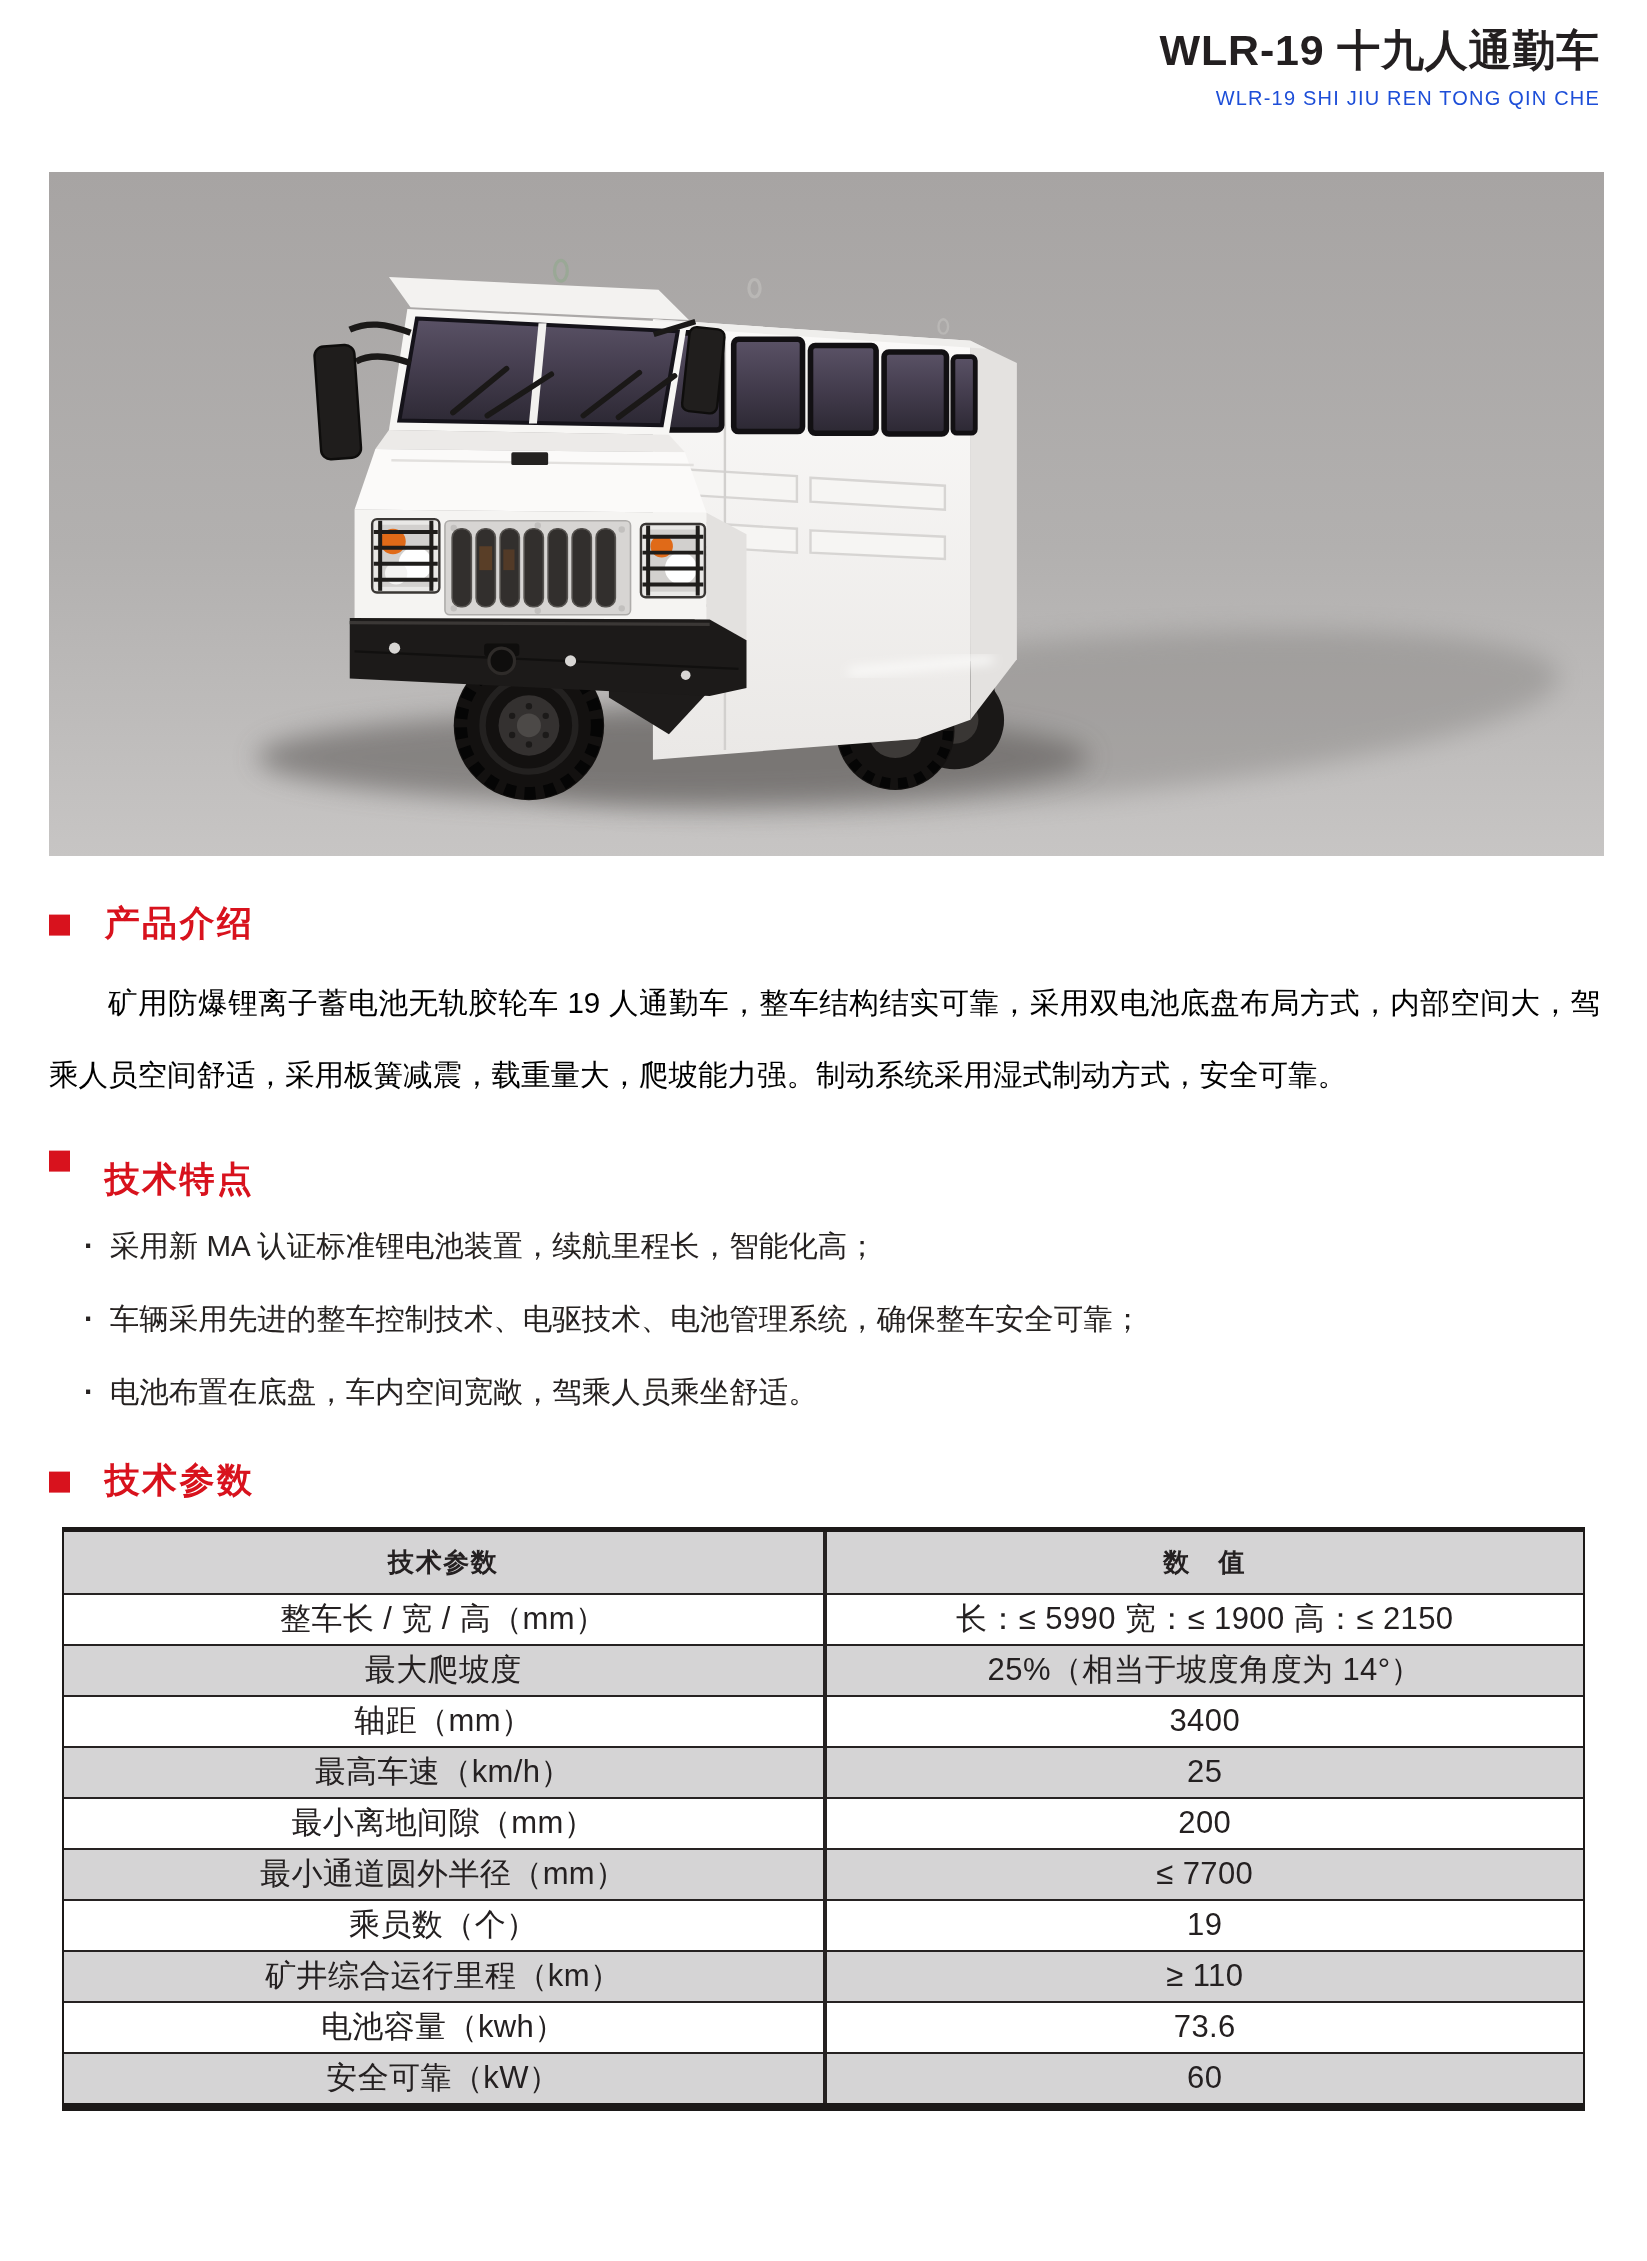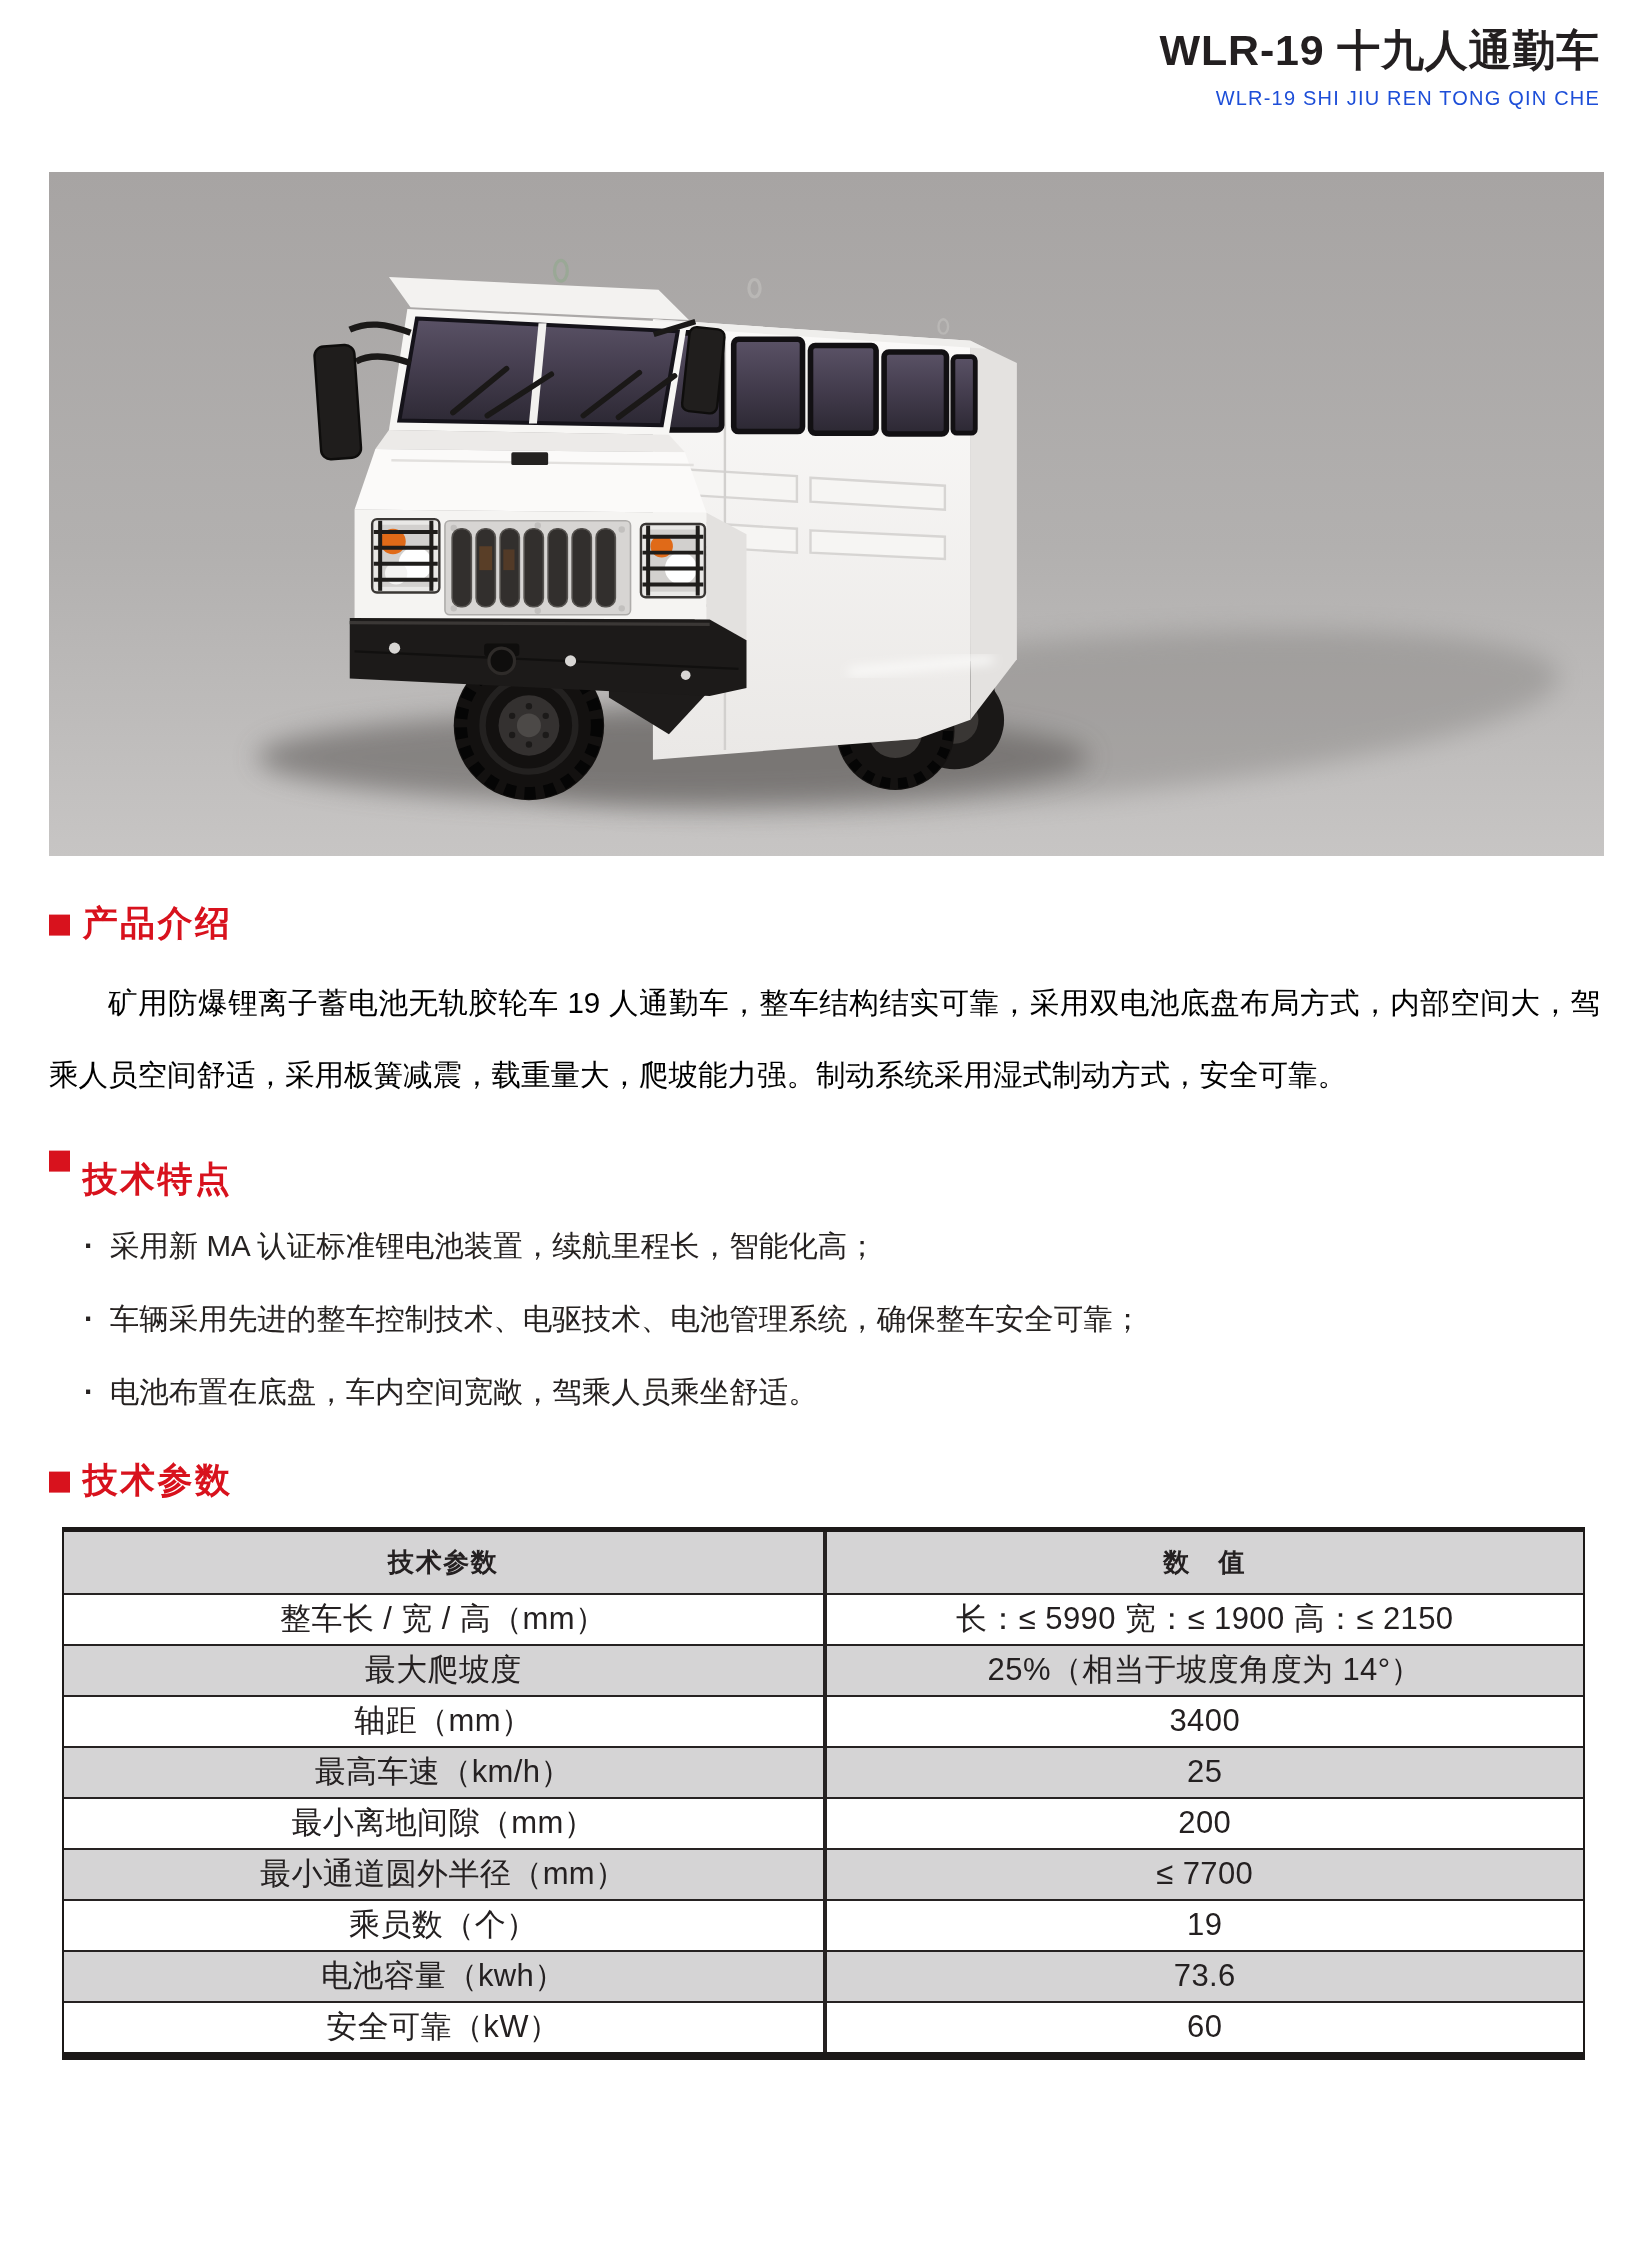--- a/index.html
+++ b/index.html
@@ -26,20 +26,21 @@
     margin:61px auto 0 49px;
     width:1555px;height:684px;
     overflow:hidden;
   }
   .hero svg{display:block;width:100%;height:100%;}
   
   .section-heading{
     margin:0 48px 0 49px;
     display:flex;align-items:center;
     height:45px;
+    gap:22px;
   }
   .section-heading .sq{
     width:21px;height:21px;flex:0 0 21px;
     margin-right:12.7px;transform:translateY(1.6px);
   }
   .section-heading .txt{
     font-size:35px;font-weight:bold;letter-spacing:2.4px;
   }
   .mt-intro{margin-top:45px;}
   .mt-feat{margin-top:25.5px;}
@@ -340,20 +341,24 @@
   </div>
   <div class="spec-row">
     <div class="spec-cell label">最小通道圆外半径（mm）</div>
     <div class="spec-cell value">≤ 7700</div>
   </div>
   <div class="spec-row">
     <div class="spec-cell label">乘员数（个）</div>
     <div class="spec-cell value">19</div>
   </div>
   <div class="spec-row">
+    <div class="spec-cell label">矿井综合运行里程（km）</div>
+    <div class="spec-cell value">≥ 110</div>
+  </div>
+  <div class="spec-row">
     <div class="spec-cell label">电池容量（kwh）</div>
     <div class="spec-cell value">73.6</div>
   </div>
   <div class="spec-row">
     <div class="spec-cell label">安全可靠（kW）</div>
     <div class="spec-cell value">60</div>
   </div>
 </div>
 
 

